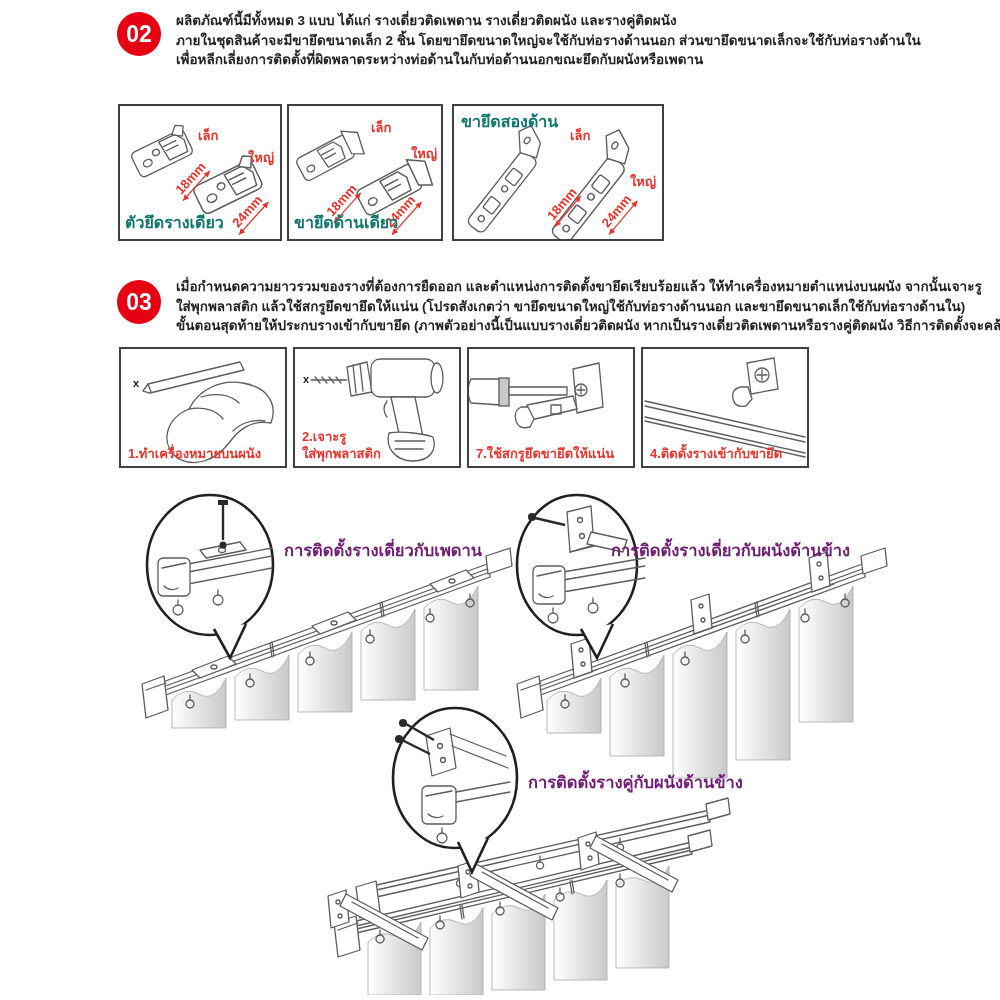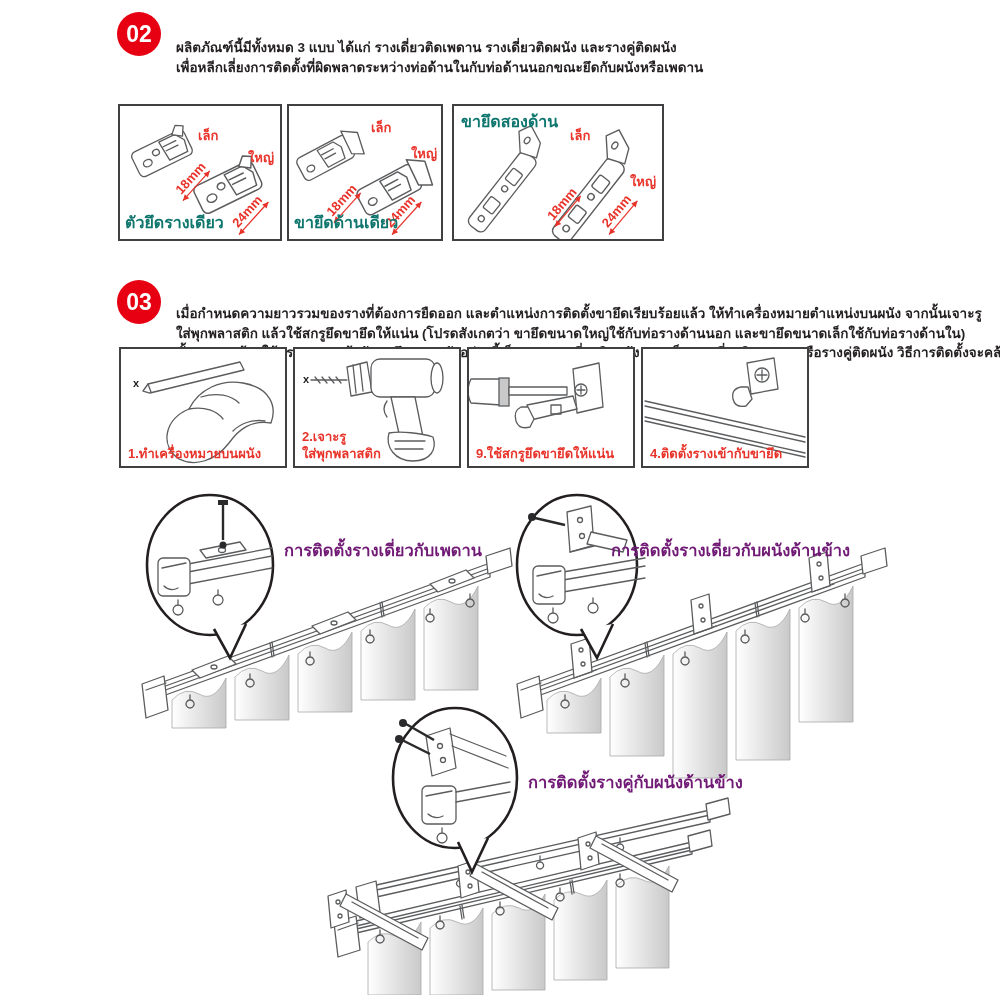--- a/index.html
+++ b/index.html
@@ -8,21 +8,21 @@
     --text-dark:#231f20;
     --line-gray:#5b5c5e;
     --box-border:#404042;
   }
   *{margin:0;padding:0;box-sizing:border-box;}
   html,body{background:#fff;}
   #page{position:relative;width:1000px;height:1000px;background:#fff;overflow:hidden;
         font-family:"Liberation Sans","DejaVu Sans",sans-serif;color:var(--text-dark);}
   .badge{position:absolute;width:44px;height:44px;border-radius:50%;background:var(--accent-red);
          color:#fff;font-size:23px;font-weight:700;display:flex;align-items:center;justify-content:center;}
-  .par{position:absolute;font-size:13.5px;line-height:19.5px;font-weight:700;color:var(--text-dark);margin-top:27px;}
+  .par{position:absolute;font-size:13.5px;line-height:19.5px;font-weight:700;color:var(--text-dark);}
   .par div{white-space:nowrap;}
   .imgbox{position:absolute;border:2px solid var(--box-border);background:#fff;}
   .boxlabel{position:absolute;font-size:16px;font-weight:700;color:#0f766e;white-space:nowrap;}
   .stepcap{position:absolute;left:7px;bottom:4px;color:var(--label-red);font-size:13px;line-height:17px;font-weight:700;white-space:nowrap;}
   .instcap{position:absolute;font-size:16.5px;font-weight:700;color:#701a75;white-space:nowrap;z-index:5;}
   svg{display:block;}
   svg text.red{fill:var(--label-red);font-size:13px;font-weight:700;font-family:"Liberation Sans",sans-serif;}
   svg text.dim{fill:var(--label-red);font-size:13px;font-weight:700;font-family:"Liberation Sans",sans-serif;}
   svg text.mark{fill:#1d1d1f;font-size:11px;font-weight:700;font-family:"Liberation Sans",sans-serif;}
   .ln{fill:none;stroke:var(--line-gray);stroke-width:1.3;stroke-linecap:round;stroke-linejoin:round;}
@@ -35,20 +35,21 @@
 </head>
 <body>
 
 <div id="page">
 
   <div class="badge" style="left:117px;top:12px;">
     <span>02</span>
   </div>
   <div class="par" style="left:176px;top:11px;width:790px;">
     <div>ผลิตภัณฑ์นี้มีทั้งหมด 3 แบบ ได้แก่ รางเดี่ยวติดเพดาน รางเดี่ยวติดผนัง และรางคู่ติดผนัง</div>
+    <div>ภายในชุดสินค้าจะมีขายึดขนาดเล็ก 2 ชิ้น โดยขายึดขนาดใหญ่จะใช้กับท่อรางด้านนอก ส่วนขายึดขนาดเล็กจะใช้กับท่อรางด้านใน</div>
     <div>เพื่อหลีกเลี่ยงการติดตั้งที่ผิดพลาดระหว่างท่อด้านในกับท่อด้านนอกขณะยึดกับผนังหรือเพดาน</div>
   </div>
 
   <div class="imgbox" style="left:118px;top:104px;width:164px;height:137px;">
     <svg width="160" height="133" viewBox="0 0 160 133">
 
       <g transform="translate(10,48) rotate(-26)">
         <rect x="0" y="0" width="58" height="27" rx="5" class="fw"></rect>
         <ellipse cx="12" cy="16" rx="4.5" ry="3.5" class="ln"></ellipse>
         <ellipse cx="24" cy="10" rx="3.5" ry="3" class="ln"></ellipse>
@@ -197,21 +198,21 @@
       <rect x="30" y="29" width="10" height="28" fill="#c9c9c9" stroke="#5b5c5e" stroke-width="1.3"></rect>
       <path class="fw" d="M40,38 h58 v8 h-58 z"></path>
       <path class="fw" d="M104,20 l26,-6 4,44 -26,6 z"></path>
       <circle class="fw" cx="112" cy="41" r="6"></circle>
       <path class="ln" d="M108,41 h8 M112,37 v8"></path>
       <path class="fw" d="M58,56 l46,-9 4,13 -46,11 z"></path>
       <path class="fw" d="M52,58 q-8,4 -5,14 q3,9 14,6 l4,-8 -6,-12 z"></path>
       <rect class="ln" x="82" y="56" width="10" height="9"></rect>
     </svg>
     <div class="stepcap">
-      <div>9.ใช้สกรูยึดขายึดให้แน่น</div>
+      <div>7.ใช้สกรูยึดขายึดให้แน่น</div>
     </div>
   </div>
 
   <div class="imgbox" style="left:641px;top:347px;width:168px;height:121px;">
     <svg width="164" height="117" viewBox="0 0 164 117">
       <path class="fw" d="M104,14 l27,-5 4,31 -27,5 z"></path>
       <circle class="fw" cx="119" cy="26" r="7"></circle>
       <path class="ln" d="M114,26 h10 M119,21 v10"></path>
       <path class="fw" d="M98,38 q-10,2 -8,12 q2,9 13,7 l6,-7 -4,-12 z"></path>
       <g>

